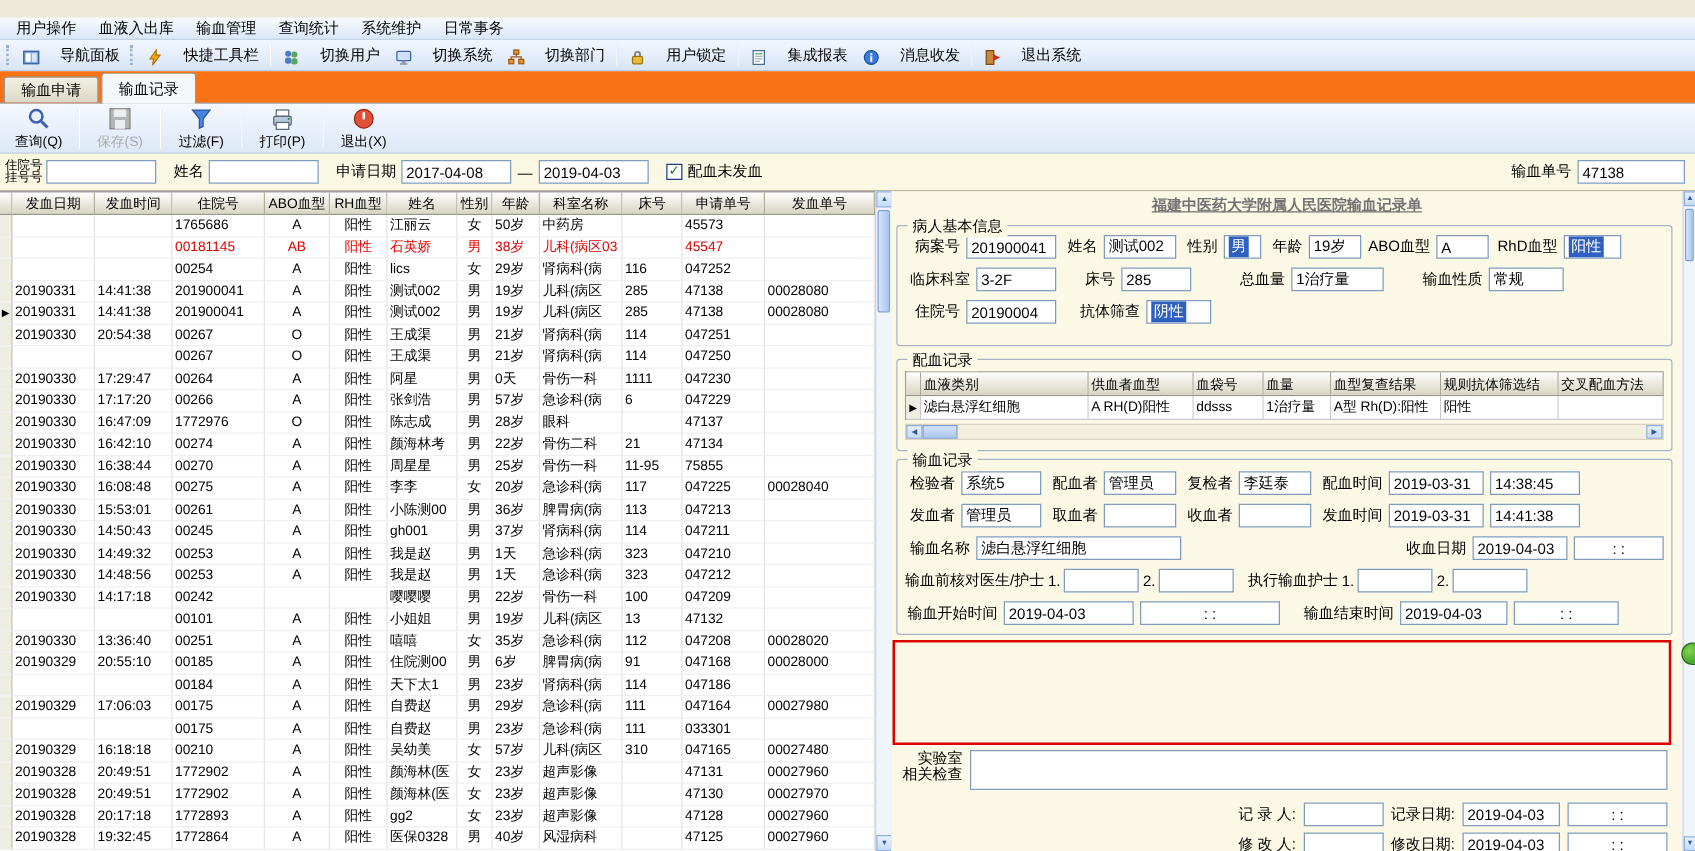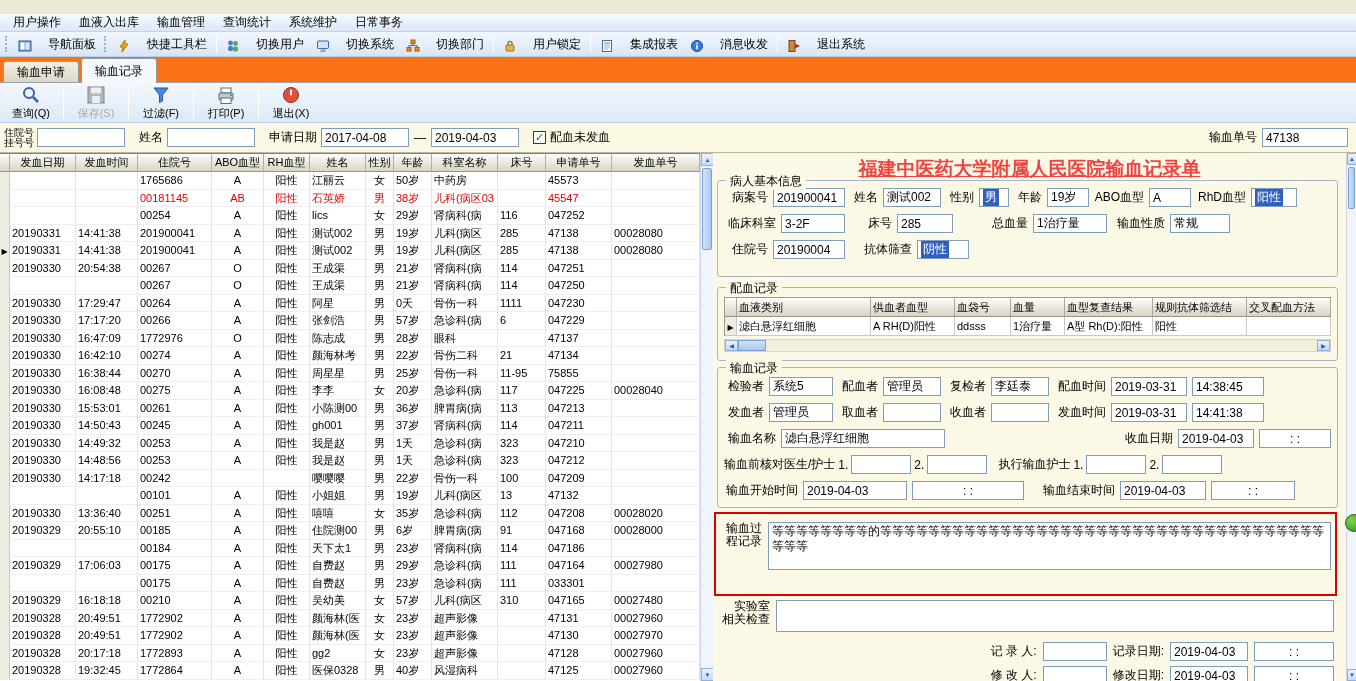--- a/index.html
+++ b/index.html
@@ -59,21 +59,21 @@
 .grid-row.selected .marker::after{content:"▶";font-size:8px;color:#000}
 .grid-row.red{color:#e00000}
 
 
 .vscroll{position:absolute;top:153px;height:528px;background:#f0f4fb;border-left:1px solid #cdd6e4}
 .sbtn{background:linear-gradient(#eaf2fd,#c6daf6);border:1px solid #8fb0e2;color:#2c5aa0;display:flex;align-items:center;justify-content:center;font-size:6px;line-height:1}
 .vthumb{position:absolute;left:1px;right:1px;background:linear-gradient(90deg,#d5e4fa,#a9c6f0);border:1px solid #7ba0d8;border-radius:2px}
 
 
 #formpanel{position:absolute;left:713px;top:153px;width:633px;height:528px;background:#fbf8e6;overflow:hidden}
-#form-title{position:absolute;top:3px;left:0;width:100%;text-align:center;color:#ef4444;font-weight:bold;font-size:19px;text-decoration:underline;white-space:nowrap}
+#form-title{position:absolute;top:3px;left:0;width:100%;text-align:center;color:#737373;font-weight:bold;font-size:12px;text-decoration:underline;white-space:nowrap}
 .gbox{position:absolute;left:4px;right:8px;border:1px solid #a9b4c6;border-radius:3px}
 .gbox .cap{position:absolute;top:-8px;left:8px;background:#fbf8e6;padding:0 4px;font-size:12px;white-space:nowrap}
 .frow{display:flex;align-items:center;gap:5px;padding:0 6px;height:19px;margin-top:7px}
 .frow .lbl{text-align:right}
 
 
 .matchcols{display:grid;grid-template-columns:12px 134px 84px 56px 54px 88px 94px minmax(0,1fr)}
 .mhcell{background:linear-gradient(#fdfdfb,#d9d5c4);border-right:1px solid #aaa699;border-bottom:1px solid #98958a;font-size:11px;height:19px;display:flex;align-items:center;padding:0 2px;white-space:nowrap;overflow:hidden}
 .mcell{background:#fff;border-right:1px solid #c9c9c9;border-bottom:1px solid #c9c9c9;font-size:11px;height:19px;line-height:18px;padding:0 2px;white-space:nowrap;overflow:hidden}
 .mcell.marker{background:#efede2;text-align:center;padding:0}
@@ -792,21 +792,21 @@
             <span class="hl">阳性</span>
           </div>
       </div>
       <div class="frow">
         <span class="lbl" style="width:52px">临床科室</span>
         <div class="xp-input" style="width:64px">3-2F</div>
         <span class="lbl" style="width:30px;margin-left:12px">床号</span>
         <div class="xp-input" style="width:56px">285</div>
         <span class="lbl" style="width:44px;margin-left:26px">总血量</span>
         <div class="xp-input" style="width:74px">1治疗量</div>
-        <span class="lbl" style="width:52px;margin-left:1px">输血性质</span>
+        <span class="lbl" style="width:52px;margin-left:22px">输血性质</span>
         <div class="xp-input" style="width:60px">常规</div>
       </div>
       <div class="frow">
         <span class="lbl" style="width:44px">住院号</span>
         <div class="xp-input" style="width:72px">20190004</div>
         <span class="lbl" style="width:52px;margin-left:10px">抗体筛查</span>
         <div class="xp-input" style="width:52px">
             <span class="hl">阴性</span>
           </div>
       </div>
@@ -889,27 +889,20 @@
         <span class="lbl" style="width:74px">输血开始时间</span>
         <div class="xp-input" style="width:104px">2019-04-03</div>
         <div class="xp-input" style="width:112px;justify-content:center">:  :</div>
         <span class="lbl" style="width:74px;margin-left:12px">输血结束时间</span>
         <div class="xp-input" style="width:86px">2019-04-03</div>
         <div class="xp-input" style="width:84px;justify-content:center">:  :</div>
       </div>
     </div>
 
     <div class="redbox">
-      <div style="display:flex;gap:6px;margin-top:5px">
-        <span class="twolab" style="width:42px;text-align:right">
-          <span>输血过</span>
-          <span>程记录</span>
-        </span>
-        <div class="ta" style="flex:1;height:48px">等等等等等等等等的等等等等等等等等等等等等等等等等等等等等等等等等等等等等等等等等等等等等等等等等</div>
-      </div>
     </div>
 
     <div class="abs" style="left:5px;right:12px;top:447px;display:flex;gap:6px">
       <span class="twolab" style="width:52px;text-align:right">
         <span>实验室</span>
         <span>相关检查</span>
       </span>
       <div class="ta" style="flex:1;height:32px"></div>
     </div>
 

